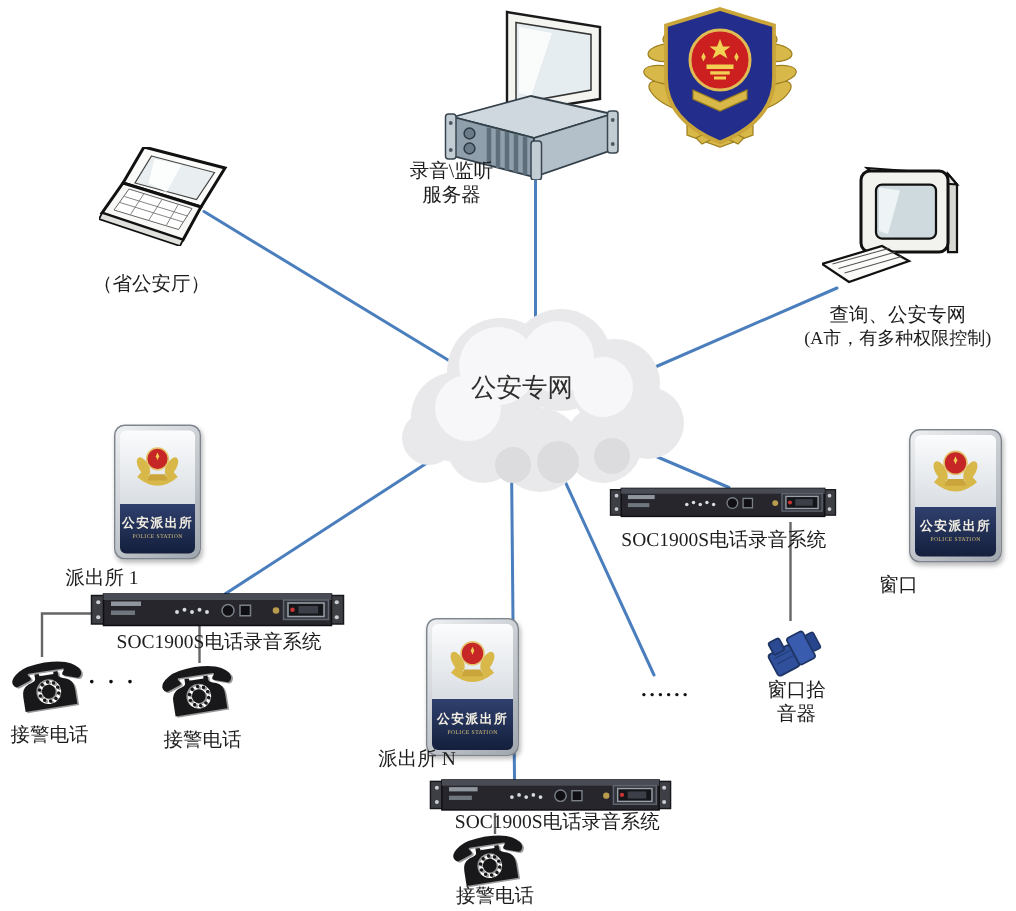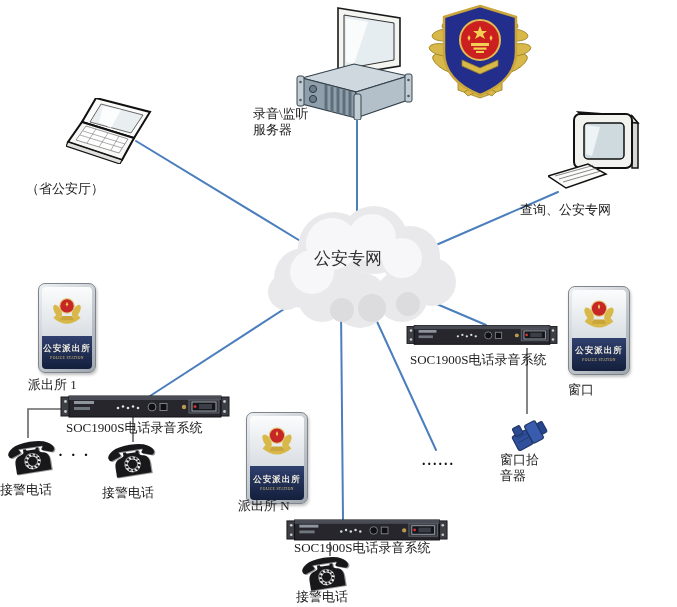--- a/index.html
+++ b/index.html
@@ -4,29 +4,29 @@
 <style>
   html,body { margin:0; padding:0; background:#fff; }
   .canvas {
     position:relative; width:677px; height:607px; background:#ffffff;
     overflow:hidden; font-family:"Liberation Serif","DejaVu Serif",serif;
   }
   svg.wires { position:absolute; left:0; top:0; z-index:1; }
   .device { position:absolute; z-index:3; }
   .cloud-wrap { position:absolute; z-index:2; }
   .label { position:absolute; z-index:4; color:#1c1c1c; font-size:13px;
-           line-height:1.25; text-align:left; white-space:nowrap; }
+           line-height:1.25; text-align:center; white-space:nowrap; }
   .label .l2 { display:block; }
   .small2 { font-size:12px; }
   .dots { font-weight:bold; letter-spacing:2px; color:#111; }
   
   .sign { position:absolute; z-index:3; border-radius:7px; padding:3px;
           background:linear-gradient(135deg,#eef0f2,#9fa6ae);
           border:1px solid #7e858d; box-shadow:1px 2px 3px rgba(0,0,0,.25);
-          display:flex; flex-direction:column; box-sizing:border-box; }
+          display:flex; flex-direction:column; box-sizing:border-box;margin-left:38px; }
   .sign-top { flex:1.45; background:linear-gradient(180deg,#fbfcfd,#d9dee3);
               border-radius:4px 4px 0 0; display:flex; align-items:center; justify-content:center; }
   .sign-bottom { flex:1; background:linear-gradient(180deg,#30406e,#131f3c);
                  border-radius:0 0 4px 4px; display:flex; flex-direction:column;
                  align-items:center; justify-content:center; overflow:hidden; }
   .sign-cn { font-size:8.5px; font-weight:bold; color:#f3efe2; letter-spacing:1px; white-space:nowrap; }
   .sign-en { font-size:6px; color:#d9c27a; white-space:nowrap; transform:scale(.62); letter-spacing:.5px; }
   .phone { position:absolute; z-index:3; font-family:"DejaVu Sans",sans-serif;
            font-size:42px; line-height:1; color:#18181a; transform:rotate(-9deg);
            text-shadow:1px 1px 0 #9a9a9a; }
@@ -321,20 +321,21 @@
 
   <div class="label" style="left:420px; top:102px; width:110px;">
   </div>
 
   <div class="label" style="left:26px; top:181px; width:150px;">
     <span class="l2">（省公安厅）</span>
   </div>
 
   <div class="label" style="left:520px; top:202px; width:157px;">
     <span class="l2">查询、公安专网</span>
+    <span class="l2 small2">(A市，有多种权限控制)</span>
   </div>
 
   <div class="label" style="left:28px; top:377px; width:80px;">派出所  1</div>
 
   <div class="label" style="left:66px; top:420px; width:160px;">SOC1900S电话录音系统</div>
 
   <div class="label dots" style="left:58px; top:446px; width:34px; font-size:15px;">· · ·</div>
 
   <div class="label" style="left:0px; top:482px; width:66px;">接警电话</div>
 

